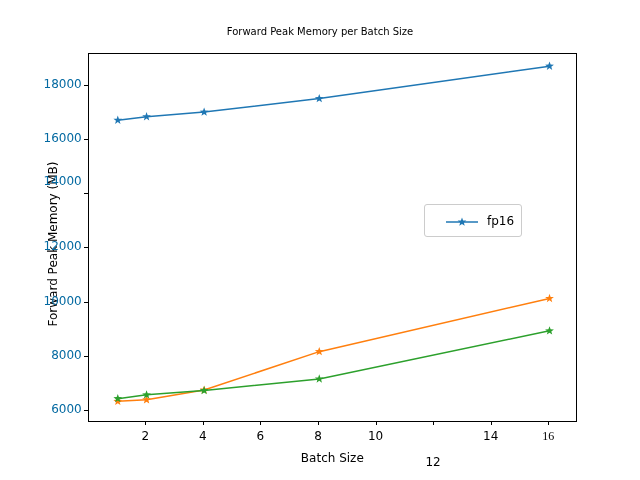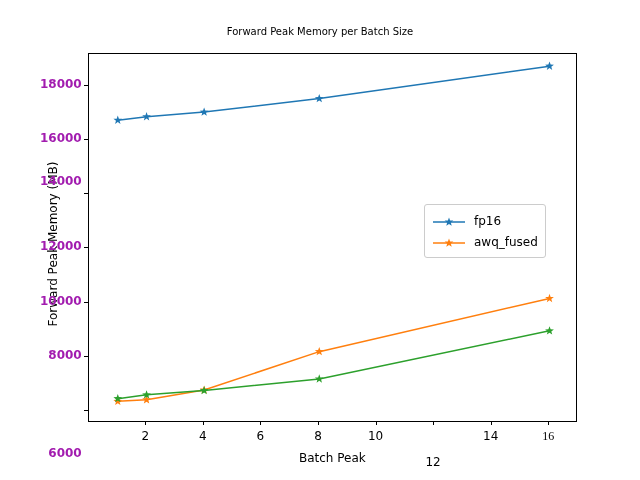--- a/index.html
+++ b/index.html
@@ -45,24 +45,23 @@
     left: 0;
     top: 0;
     width: 489.3px;
     height: 368.7px;
     overflow: visible;
   }
   .ytick-label {
     position: absolute;
     right: 646px; 
     font-size: 12px;
-    color: #a21caf;
+    color: #0369a1;
     text-align: center;
     white-space: nowrap;
-    font-weight: bold;
   }
   .xtick-label {
     position: absolute;
     font-size: 12px;
     color: #000000;
     text-align: center;
     white-space: nowrap;
   }
   .ytick-mark {
     position: absolute;
@@ -93,21 +92,21 @@
     text-align: center;
     font-size: 12px;
     color: #000000;
     transform: rotate(-90deg);
     transform-origin: center center;
   }
   #legend {
     position: absolute;
     left: 424px;
     top: 204px;
-    padding: 5px 7px 5px 7px;
+    padding: 5px 7px 5px 20px;
     background: #ffffff;
     border: 0.8px solid #cccccc;
     border-radius: 3px;
     box-sizing: border-box;
   }
   .legend-row {
     display: flex;
     align-items: center;
     height: 21px;
   }
@@ -124,24 +123,24 @@
   }
 </style>
 </head>
 <body>
 
 <div id="figure">
 
   <div id="chart-title">Forward Peak Memory per Batch Size</div>
 
   <div id="ylabel">Forward Peak Memory (MB)</div>
-  <div id="xlabel">Batch Peak</div>
+  <div id="xlabel">Batch Size</div>
 
   <div id="ytick-labels">
-      <div class="ytick-label" style="right: 558.3px; top: 401.545px; width: auto; margin-top: 44px;">6000</div>
+      <div class="ytick-label" style="right: 558.3px; top: 401.545px; width: auto;">6000</div>
       <div class="ytick-label" style="right: 558.3px; top: 347.523px; width: auto;">8000</div>
       <div class="ytick-label" style="right: 558.3px; top: 293.501px; width: auto;">10000</div>
       <div class="ytick-label" style="right: 558.3px; top: 239.479px; width: auto;">12000</div>
       <div class="ytick-label" style="right: 558.3px; top: 174px; width: auto;">14000</div>
       <div class="ytick-label" style="right: 558.3px; top: 131.435px; width: auto;">16000</div>
       <div class="ytick-label" style="right: 558.3px; top: 77.4132px; width: auto;">18000</div>
     </div>
   <div id="xtick-labels">
       <div class="xtick-label" style="left: 120.265px; width: 50px; top: 428.7px;">2</div>
       <div class="xtick-label" style="left: 177.829px; width: 50px; top: 428.7px;">4</div>
@@ -200,22 +199,15 @@
   </div>
 
   <div id="legend">
       <div class="legend-row">
         <div class="legend-swatch"><svg width="34" height="14" viewBox="0 0 34 14">
             <line x1="1" y1="7" x2="33" y2="7" stroke="#1f77b4" stroke-width="1.5"></line>
             <path d="M17.00,2.40 L18.12,5.46 L21.37,5.58 L18.81,7.59 L19.70,10.72 L17.00,8.90 L14.30,10.72 L15.19,7.59 L12.63,5.58 L15.88,5.46 Z" fill="#1f77b4"></path>
           </svg></div>
         <div class="legend-label">fp16</div>
       </div>
-      <div class="legend-row">
-        <div class="legend-swatch"><svg width="34" height="14" viewBox="0 0 34 14">
-            <line x1="1" y1="7" x2="33" y2="7" stroke="#ff7f0e" stroke-width="1.5"></line>
-            <path d="M17.00,2.40 L18.12,5.46 L21.37,5.58 L18.81,7.59 L19.70,10.72 L17.00,8.90 L14.30,10.72 L15.19,7.59 L12.63,5.58 L15.88,5.46 Z" fill="#ff7f0e"></path>
-          </svg></div>
-        <div class="legend-label">awq_fused</div>
-      </div>
     </div>
 
 </div>
 
 </body></html>

